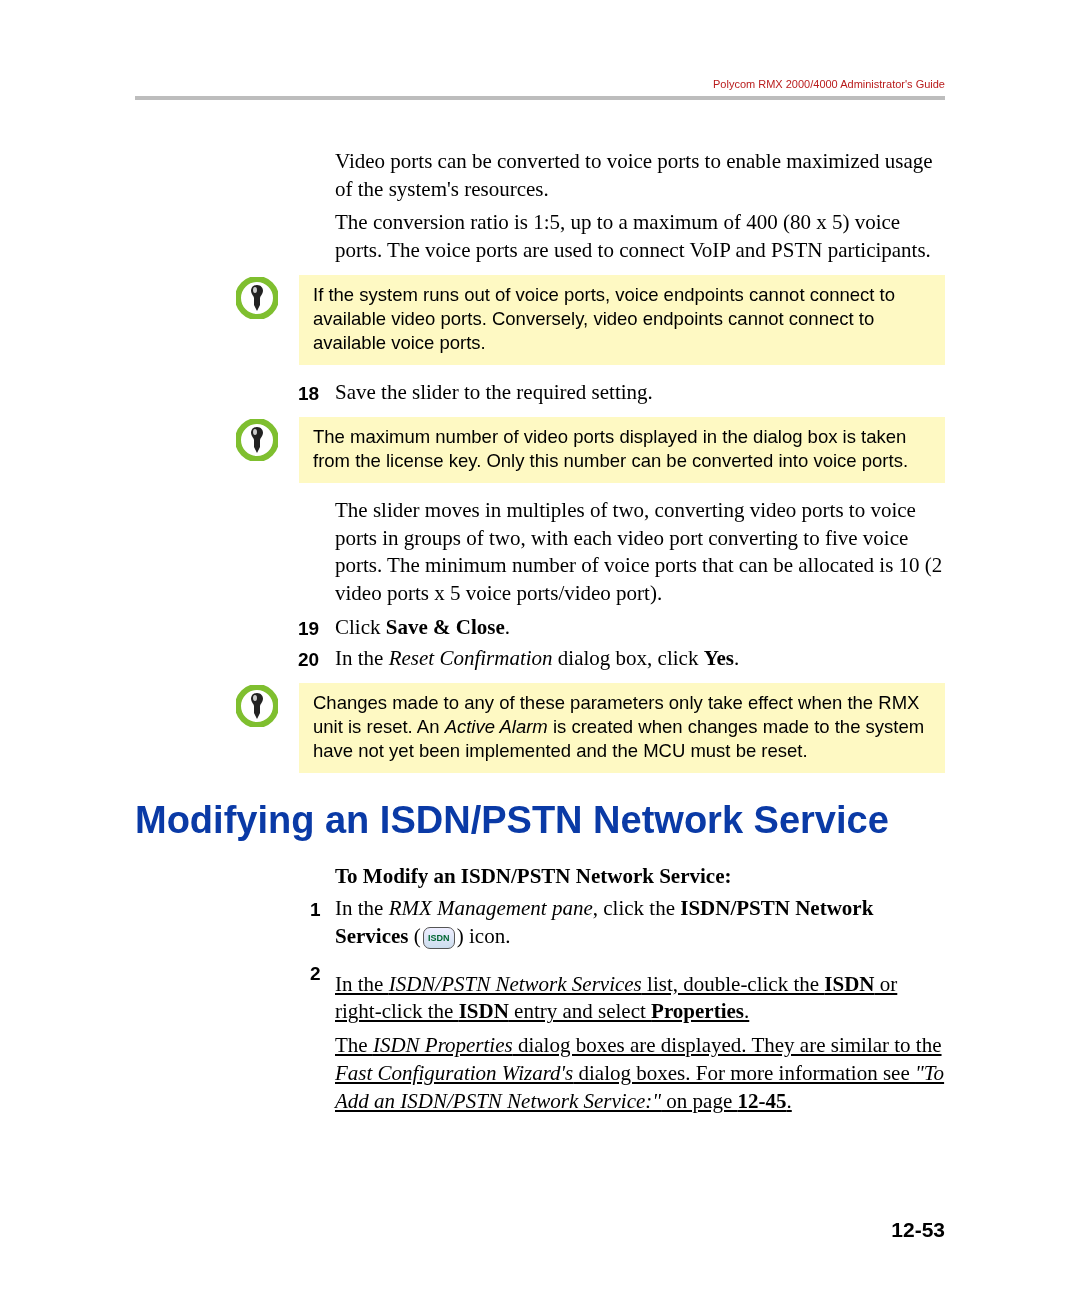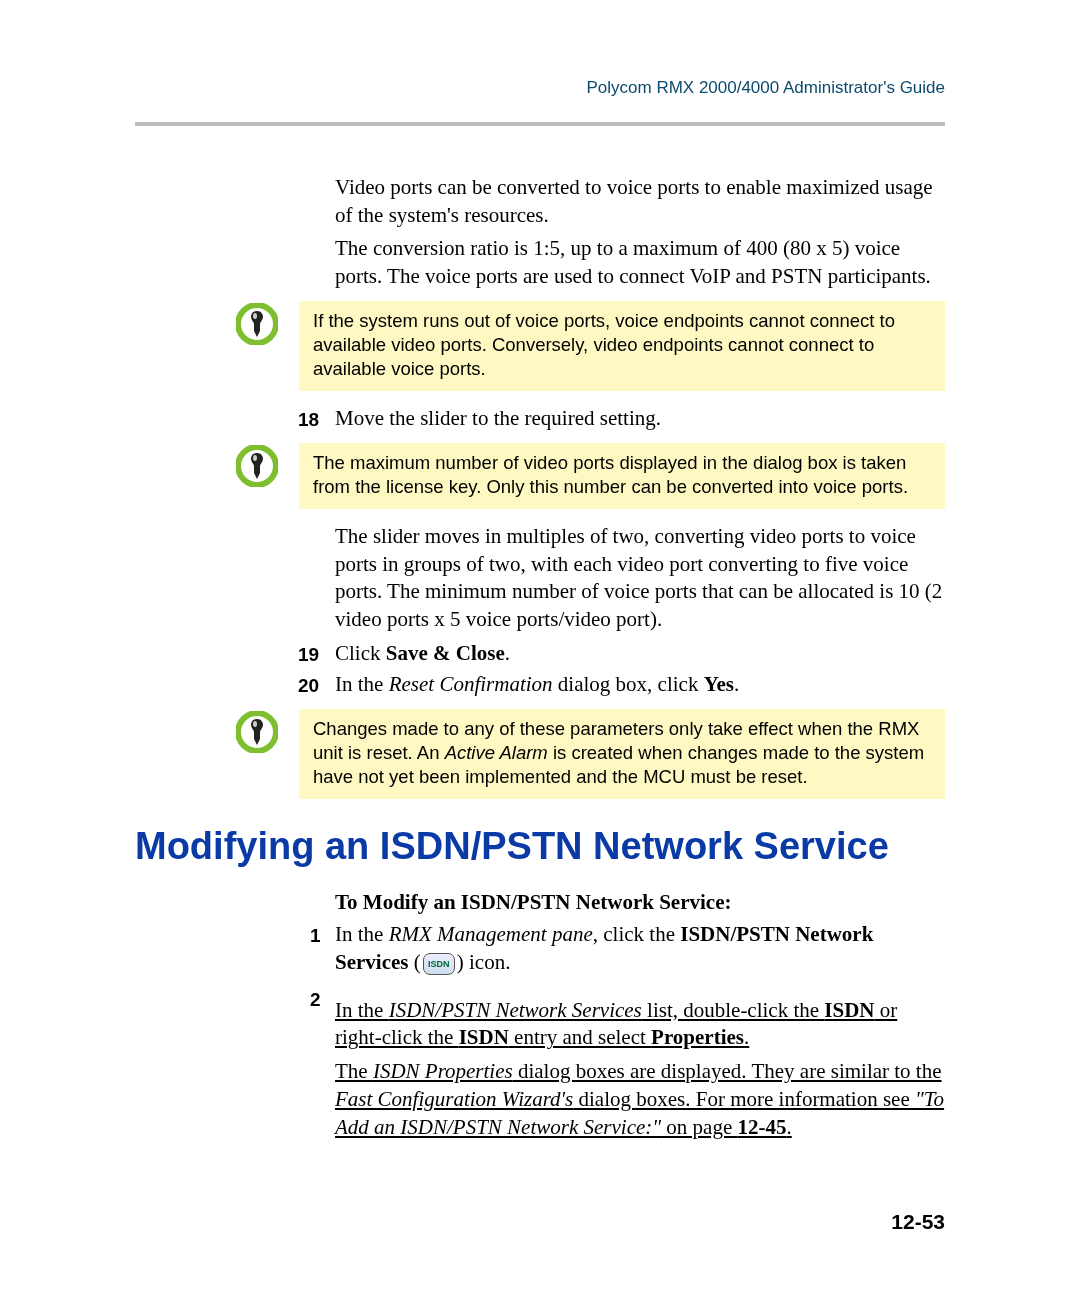--- a/index.html
+++ b/index.html
@@ -12,23 +12,23 @@
   .page {
     width: 1080px;
     height: 1306px;
     position: relative;
     box-sizing: border-box;
     padding: 78px 135px 60px 135px;
   }
   .header-text {
     text-align: right;
     font-family: Arial, Helvetica, sans-serif;
-    font-size: 17px;
-    color: #0c4a6e;
-    margin-bottom: 24px;
+    font-size: 11px;
+    color: #b91c1c;
+    margin-bottom: 6px;
   }
   .hr-top {
     border: none;
     border-top: 4px solid #bdbdbd;
     margin: 0;
   }
   .content {
     margin-top: 48px;
   }
   .body-block {
@@ -91,21 +91,21 @@
   .subheading {
     font-weight: bold;
     font-size: 21px;
     margin-left: 200px;
     margin-bottom: 6px;
   }
   .bold { font-weight: bold; }
   .ital { font-style: italic; }
   .page-num {
     position: absolute;
-    bottom: 72px;
+    bottom: 64px;
     right: 135px;
     font-family: Arial, Helvetica, sans-serif;
     font-weight: bold;
     font-size: 21px;
   }
   .inline-icon {
     display: inline-block;
     vertical-align: middle;
     width: 30px;
     height: 20px;
@@ -143,21 +143,21 @@
           <circle cx="21" cy="21" r="19" fill="none" stroke="#7fbf2f" stroke-width="6"></circle>
           <path d="M21 8 C17 8 15 11 15 14 C15 17 18 19 18 21 L18 28 L21 34 L24 28 L24 21 C24 19 27 17 27 14 C27 11 25 8 21 8 Z" fill="#222"></path>
           <ellipse cx="19" cy="13" rx="2" ry="3" fill="#ccc"></ellipse>
         </svg>
       </div>
       <div class="note-box">If the system runs out of voice ports, voice endpoints cannot connect to available video ports. Conversely, video endpoints cannot connect to available voice ports.</div>
     </div>
 
     <div class="step-row">
       <div class="step-num">18</div>
-      <div class="step-body">Move the slider to the required setting.</div>
+      <div class="step-body">Save the slider to the required setting.</div>
     </div>
 
     <div class="note-row">
       <div class="note-icon">
         <svg class="pin" width="42" height="42" viewBox="0 0 42 42">
           <circle cx="21" cy="21" r="19" fill="none" stroke="#7fbf2f" stroke-width="6"></circle>
           <path d="M21 8 C17 8 15 11 15 14 C15 17 18 19 18 21 L18 28 L21 34 L24 28 L24 21 C24 19 27 17 27 14 C27 11 25 8 21 8 Z" fill="#222"></path>
           <ellipse cx="19" cy="13" rx="2" ry="3" fill="#ccc"></ellipse>
         </svg>
       </div>

